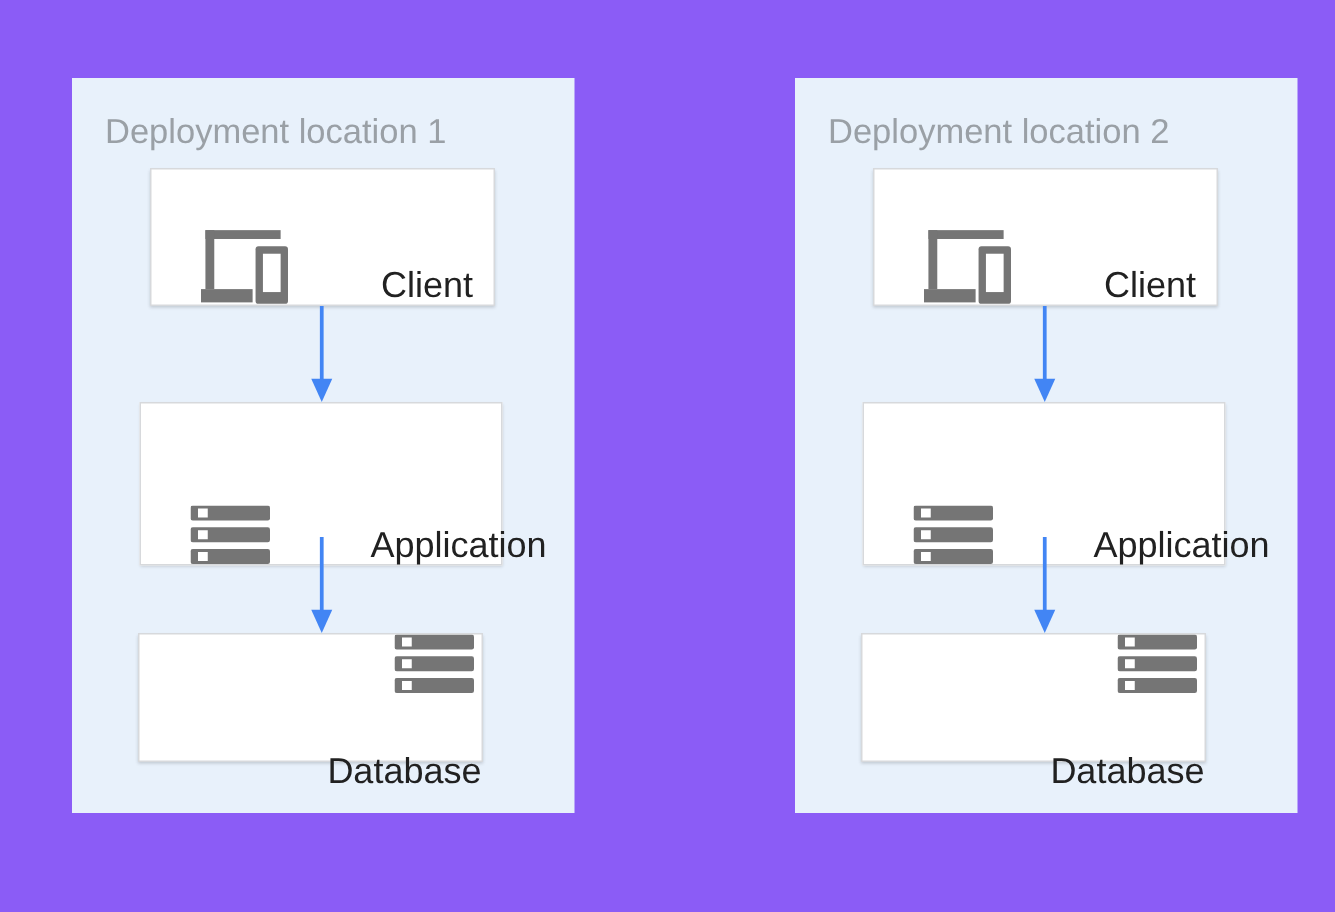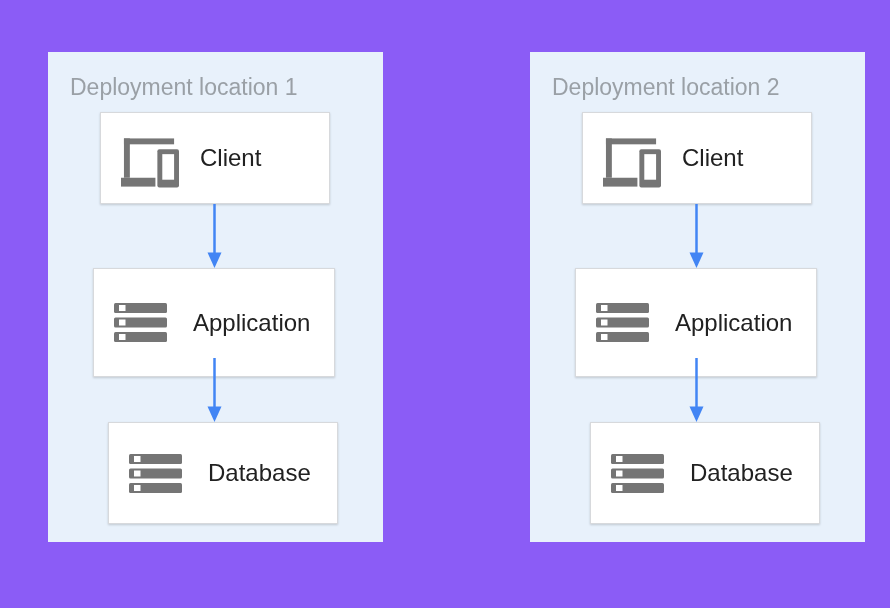--- a/index.html
+++ b/index.html
@@ -33,26 +33,27 @@
     color: #9AA0A6;
     white-space: nowrap;
   }
   .node {
     position: absolute;
     box-sizing: border-box;
     background: #ffffff;
     border: 1px solid #D7D9DC;
     box-shadow: 0 1px 2px rgba(60,64,67,0.22);
     display: flex;
-    align-items: center;
-    padding-left: 20px;
+    align-items: flex-end;
+    padding-left: 33px;
+    gap: 41px;
   }
   .node.client      { left: 52px; top: 60px;  width: 230px; height: 92px; }
   .node.application { left: 45px; top: 216px; width: 242px; height: 109px; }
-  .node.database    { left: 60px; top: 370px; width: 230px; height: 102px; }
+  .node.database    { left: 44px; top: 370px; width: 230px; height: 86px; flex-direction: column; }
   .icon-wrap {
     width: 58px;
     display: flex;
     align-items: center;
     flex: 0 0 auto;
   }
   .icon-wrap.nudge svg { margin-top: 10px; }
   .node-label {
     margin-left: 21px;
     font-size: 24px;

